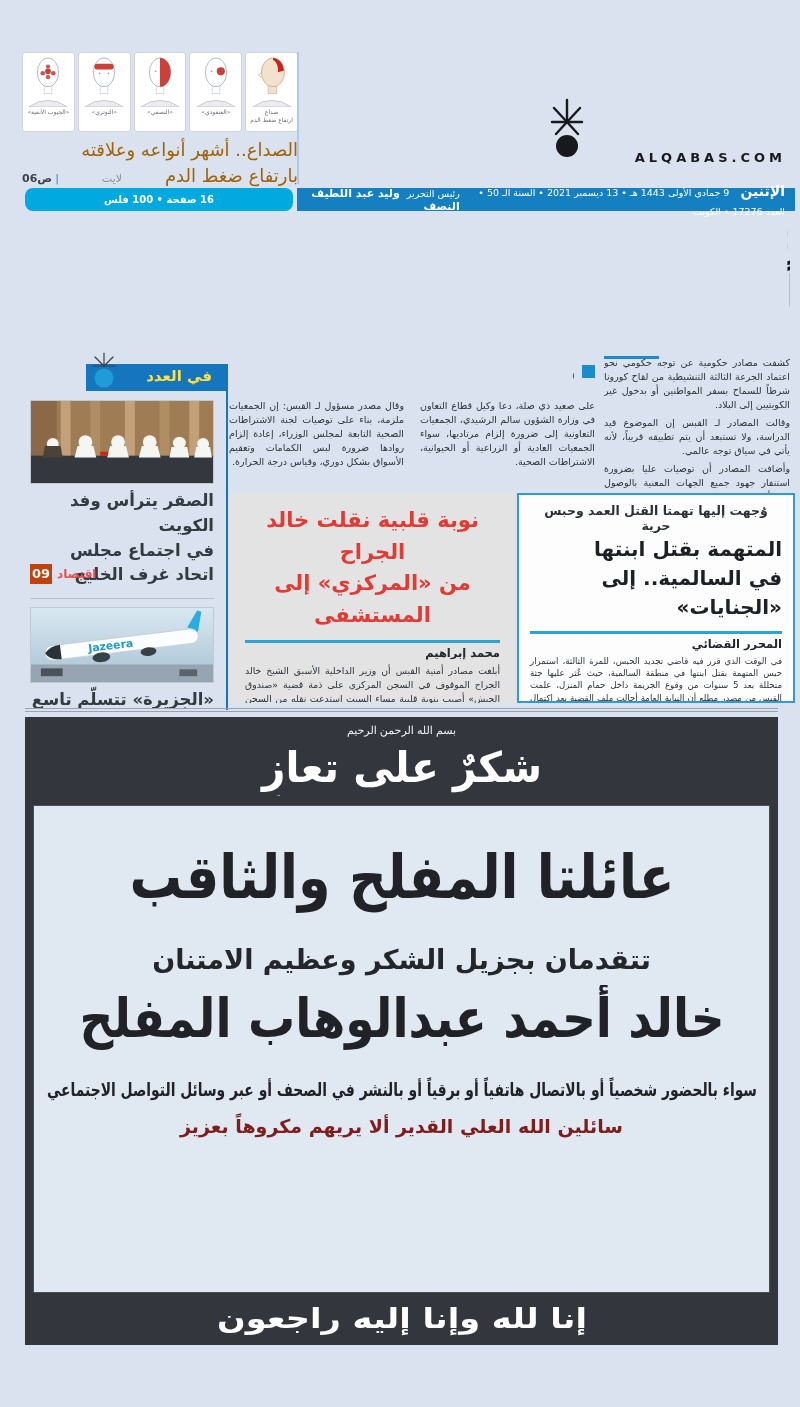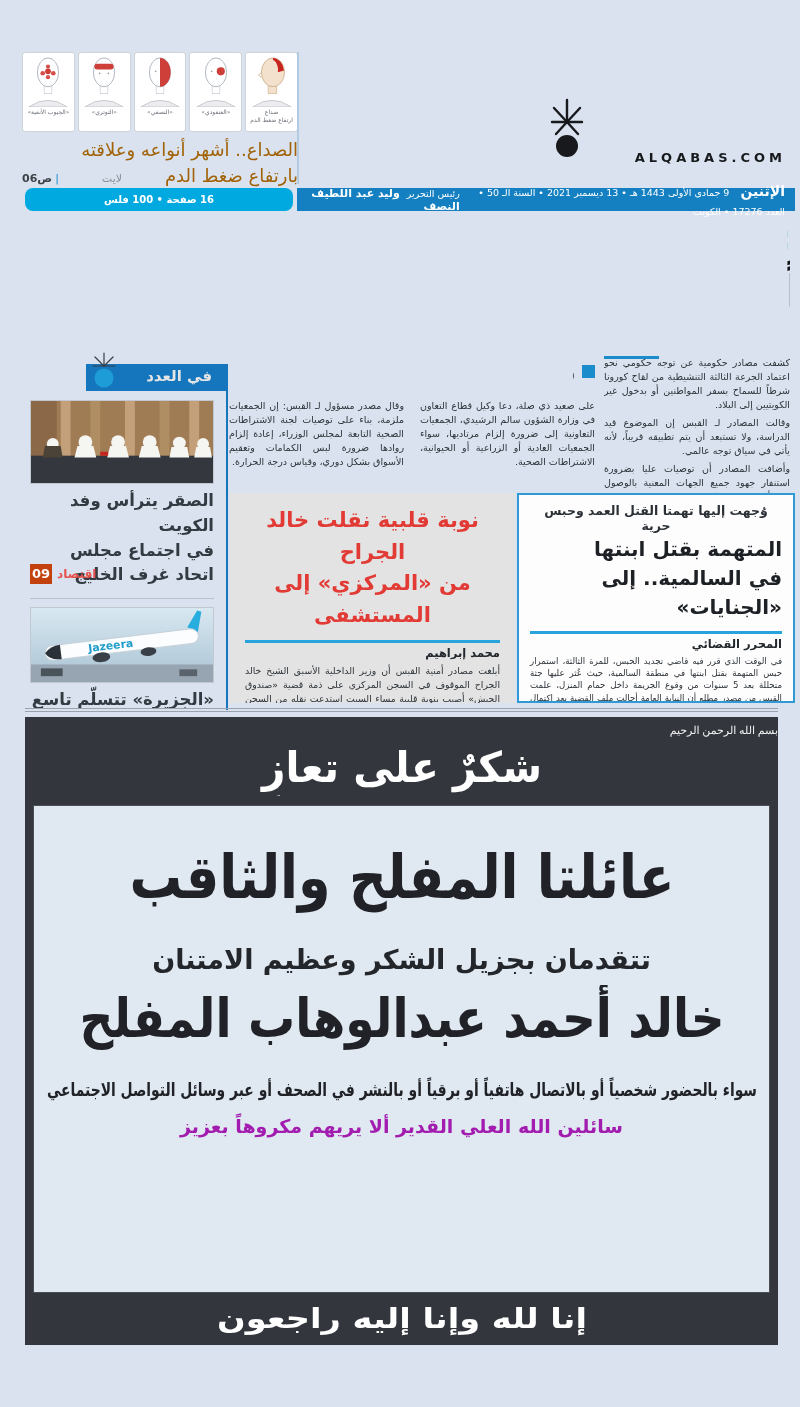--- a/index.html
+++ b/index.html
@@ -51,21 +51,21 @@
 
   
   .mid-col{right:205px; top:352px; width:366px;}
   .coops-head{display:flex; direction:rtl; align-items:center; gap:8px;}
   .blue-square{width:13px; height:13px; background:#1a8ccb; flex:0 0 13px;}
   .coops-body{margin-top:9px; height:98px; overflow:hidden; column-count:2; column-gap:16px;}
 
   
   .sidebar{left:22px; top:364px; width:206px; height:346px; border-left:none; border-right:2px solid #1576be;}
   .badge{position:absolute; top:0; right:0; width:140px; height:27px; background:#1576be;}
-  .badge-label{position:absolute; right:14px; top:3px; color:#e5e5e5; font-weight:bold; font-size:15px;}
+  .badge-label{position:absolute; right:14px; top:3px; color:#fde047; font-weight:bold; font-size:15px;}
   .badge-flame{position:absolute; left:5px; top:-13px;}
   .side-items{position:absolute; top:36px; left:8px; right:12px;}
   .side-item{position:relative; padding-bottom:4px;}
   .side-photo{display:block; width:100%; border:1px solid #c2c8d0; background:#fff;}
   .side-head{margin-top:5px; font-size:16.5px; font-weight:bold; line-height:1.5; color:#333a42; text-align:right;}
   .tag{position:absolute; left:0; bottom:8px; display:flex; direction:rtl; align-items:center; gap:5px;}
   .tag-word{color:#e8514b; font-size:12px; font-weight:bold;}
   .tag-num{display:inline-block; min-width:22px; height:20px; background:#c2410c; color:#fff; font-size:13px; font-weight:bold; text-align:center; line-height:20px;}
   .side-divider{border:none; border-top:1px solid #b9bfc7; margin:6px 0 8px;}
 
@@ -78,30 +78,30 @@
 
   .court-box{left:517px; top:493px; width:278px; height:210px; background:#fdfdfd; border:2px solid #2e9ad6; padding:8px 11px 6px; overflow:hidden;}
   .court-kicker{font-size:12.5px; font-weight:bold; color:#2b3036; text-align:center;}
   .court-h{font-size:20px; font-weight:bold; color:#1d2126; text-align:right; line-height:1.45; margin-top:2px;}
   .court-box .news-body p{font-size:8.6px; line-height:1.42; margin-bottom:3px;}
 
   .hdivider{left:25px; top:708px; width:753px; height:4px; border-top:1px solid #9aa2ad; border-bottom:1px solid #9aa2ad;}
 
   
   .obit{left:25px; top:717px; width:753px; height:628px; background:#33363d;}
-  .obit-bismillah{color:#f2f2f2; font-size:11px; padding-top:7px; font-family:Liberation Serif, serif;}
+  .obit-bismillah{text-align:center; color:#f2f2f2; font-size:11px; padding-top:7px; font-family:Liberation Sans, sans-serif;}
   .obit-callig{display:block; margin:1px auto 0;}
   .obit-inner{position:absolute; left:8px; right:8px; top:88px; height:488px; background:#e0e8f1; border:1px solid #4a4d53; text-align:center;}
   .fam-svg{display:block; margin:34px auto 0;}
   .ob-line1{font-size:27px; font-weight:bold; color:#23262b; margin-top:30px;}
   .ob-line2{font-size:26px; font-weight:bold; color:#23262b; margin-top:21px;}
   .ob-line3{font-size:24px; font-weight:bold; color:#23262b; margin-top:21px;}
   .dec-svg{display:block; margin:10px auto 0;}
   .line4-svg{display:block; margin:22px auto 0;}
-  .ob-line5{font-size:19px; font-weight:bold; color:#a21caf; margin-top:12px;}
+  .ob-line5{font-size:19px; font-weight:bold; color:#7f1d1d; margin-top:12px;}
   .obit-bottom-svg{position:absolute; bottom:7px; left:0; right:0; margin:0 auto; display:block;}
 </style>
 </head>
 <body>
 
 <div class="page">
 
   <svg class="abs logo-svg" width="442" height="146">
     <text x="438" y="116" text-anchor="end" font-size="124" font-weight="bold" fill="#17191c" textLength="425" lengthAdjust="spacingAndGlyphs">القبس</text>
   </svg>

